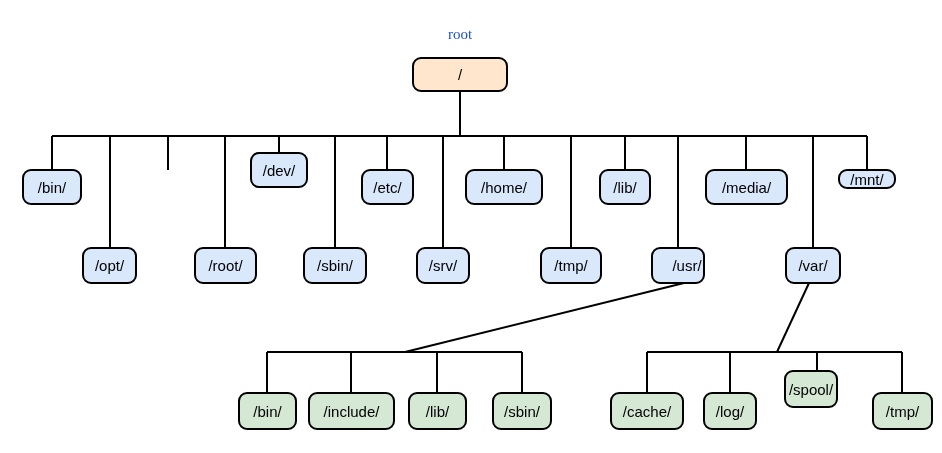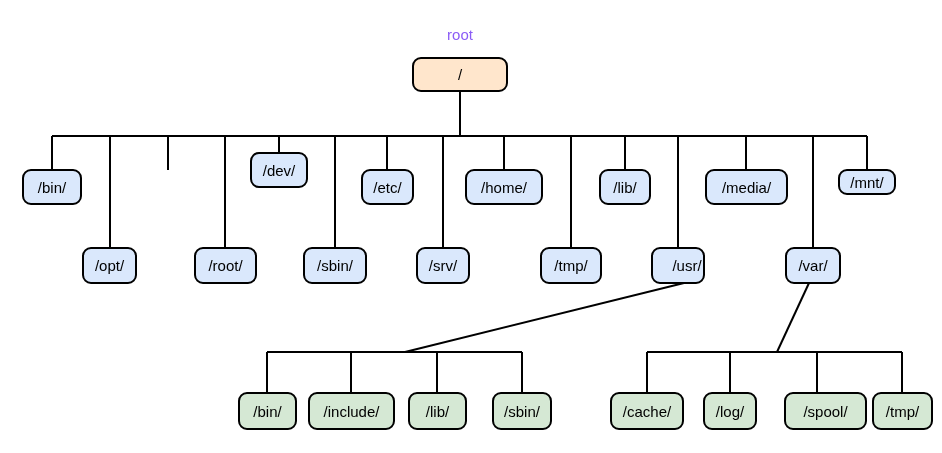--- a/index.html
+++ b/index.html
@@ -15,22 +15,22 @@
     border:2px solid var(--stroke,#000000);
     border-radius:9px;
     display:flex; align-items:center; justify-content:center;
     font-size:15px; color:#000; white-space:nowrap;
     background:#fff;
   }
   .node.root-node  { background:var(--root-fill,#ffe6cc); }
   .node.dir        { background:var(--dir-fill,#dae8fc); }
   .node.subdir     { background:var(--subdir-fill,#d5e8d4); }
   .caption {
-    position:absolute; font-size:15px; color:#8b5cf6;
-    text-align:center; white-space:nowrap;
+    position:absolute; font-size:15px; color:#1d4ed8;
+    text-align:center; white-space:nowrap;font-family:Liberation Serif, serif;
   }
 </style>
 </head>
 <body>
 
 <div class="canvas">
 
   <svg class="wires" width="942" height="453" viewBox="0 0 942 453" fill="none" stroke="#000000" stroke-width="2">
 
     <line x1="460" y1="92" x2="460" y2="137"></line>
@@ -73,33 +73,33 @@
 
   <div class="caption" style="left:412px;top:26px;width:96px;">root</div>
   <div class="node root-node" style="left:412px;top:57px;width:96px;height:35px;">/</div>
 
   <div class="node dir" style="left:22px;top:169px;width:60px;height:36px;">/bin/</div>
   <div class="node dir" style="left:250px;top:152px;width:58px;height:36px;">/dev/</div>
   <div class="node dir" style="left:465px;top:169px;width:78px;height:36px;">/home/</div>
   <div class="node dir" style="left:361px;top:169px;width:53px;height:36px;">/etc/</div>
   <div class="node dir" style="left:599px;top:169px;width:52px;height:36px;">/lib/</div>
   <div class="node dir" style="left:705px;top:169px;width:83px;height:36px;">/media/</div>
-  <div class="node dir" style="left:838px;top:169px;width:58px;height:26px;">/mnt/</div>
+  <div class="node dir" style="left:838px;top:169px;width:58px;height:20px;">/mnt/</div>
 
   <div class="node dir" style="left:194px;top:247px;width:63px;height:37px;">/root/</div>
   <div class="node dir" style="left:82px;top:247px;width:55px;height:37px;">/opt/</div>
   <div class="node dir" style="left:303px;top:247px;width:64px;height:37px;">/sbin/</div>
   <div class="node dir" style="left:416px;top:247px;width:54px;height:37px;text-align:center;">/srv/</div>
   <div class="node dir" style="left:540px;top:247px;width:62px;height:37px;">/tmp/</div>
   <div class="node dir" style="left:651px;top:247px;width:54px;height:37px;padding-left:18px;">/usr/</div>
   <div class="node dir" style="left:785px;top:247px;width:56px;height:37px;">/var/</div>
 
   <div class="node subdir" style="left:238px;top:392px;width:59px;height:38px;">/bin/</div>
   <div class="node subdir" style="left:308px;top:392px;width:87px;height:38px;">/include/</div>
   <div class="node subdir" style="left:408px;top:392px;width:59px;height:38px;">/lib/</div>
   <div class="node subdir" style="left:492px;top:392px;width:60px;height:38px;">/sbin/</div>
 
   <div class="node subdir" style="left:610px;top:392px;width:74px;height:38px;">/cache/</div>
   <div class="node subdir" style="left:703px;top:392px;width:54px;height:38px;">/log/</div>
-  <div class="node subdir" style="left:784px;top:392px;width:83px;height:38px;">/spool/</div>
+  <div class="node subdir" style="left:784px;top:370px;width:54px;height:38px;">/spool/</div>
   <div class="node subdir" style="left:872px;top:392px;width:61px;height:38px;">/tmp/</div>
 
 </div>
 
 </body></html>

